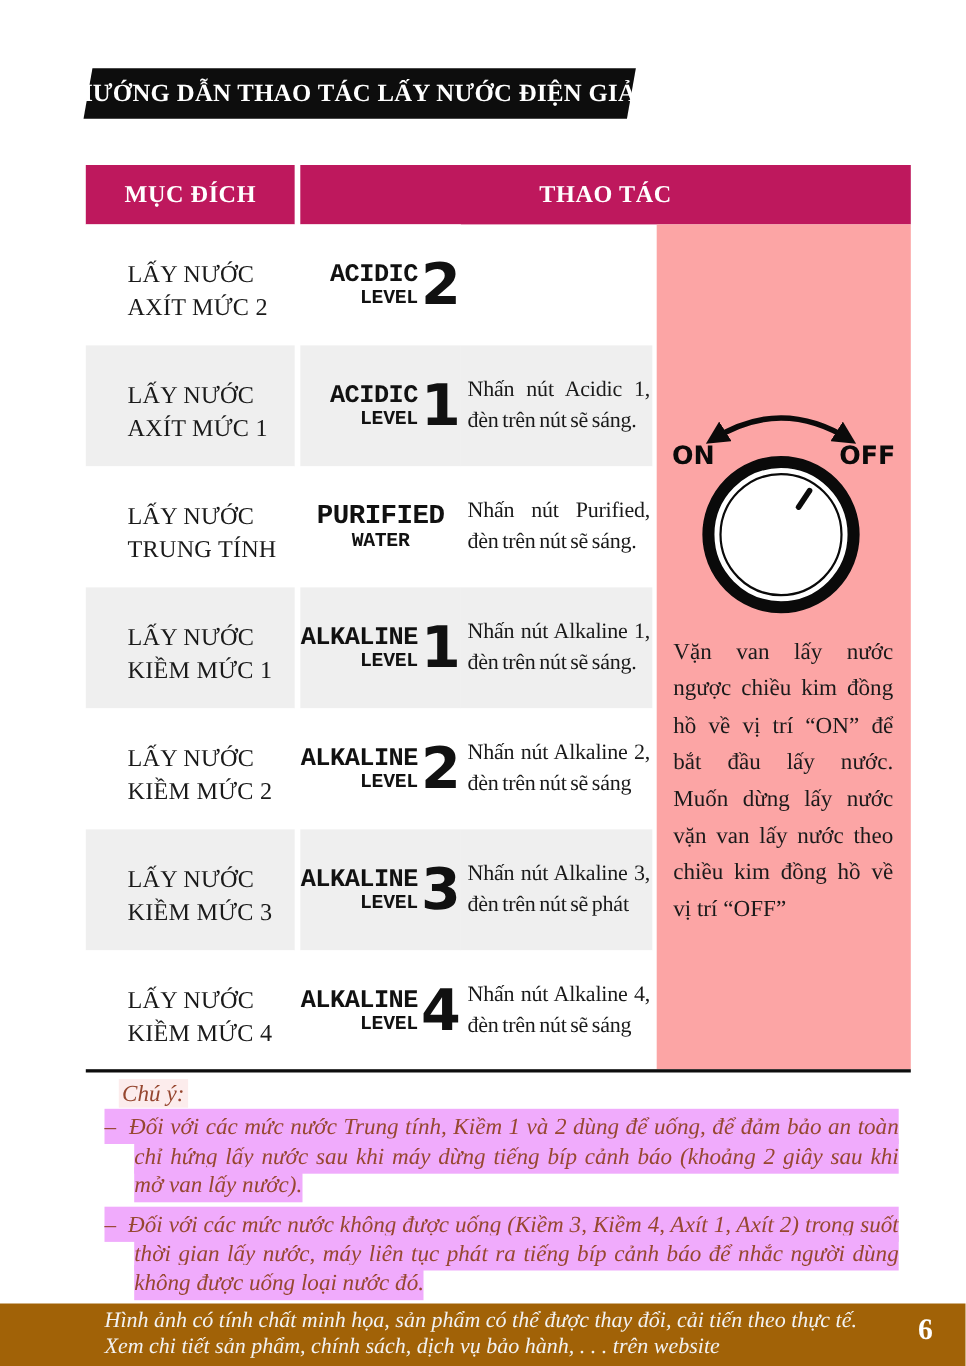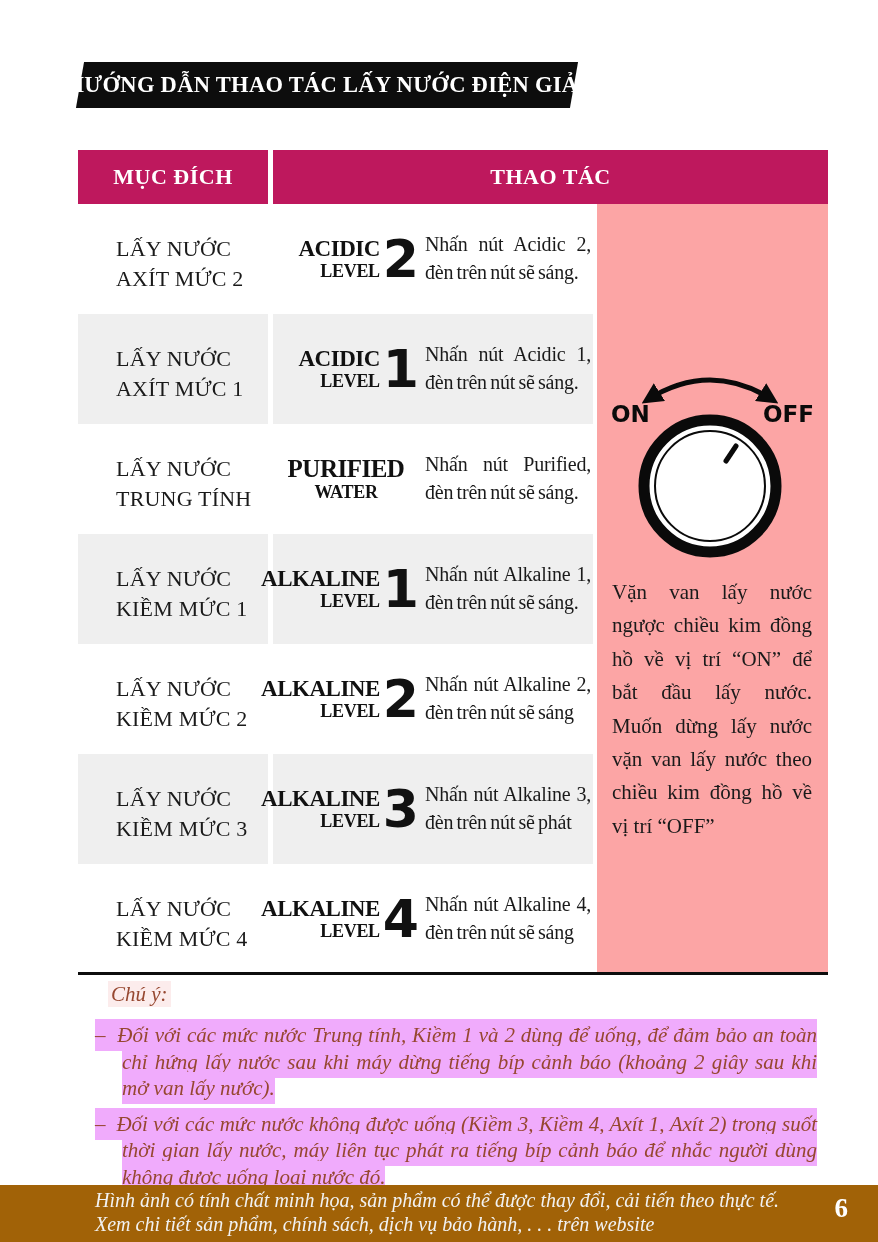--- a/index.html
+++ b/index.html
@@ -23,21 +23,21 @@
   
   .tbody{position:absolute;left:78px;top:204px;width:515px;}
   .row{display:flex;height:110px;}
   .row .cell{background:#ffffff;}
   .row:nth-child(even) .cell{background:#efefef;}
   .gap{width:5px;background:#ffffff;}
   .cell-purpose{width:190px;box-sizing:border-box;padding:30px 0 0 38px;
                 font-size:22px;line-height:30px;letter-spacing:.2px;}
   .cell-button{width:146px;box-sizing:border-box;display:flex;align-items:center;justify-content:flex-end;}
   .btn-stack{display:flex;flex-direction:column;align-items:flex-end;
-             font-family:Liberation Serif, serif;font-weight:bold;color:#111;line-height:1.05;}
+             font-family:Liberation Mono, monospace;font-weight:bold;color:#111;line-height:1.05;}
   .btn-line1{font-size:23px;letter-spacing:-0.5px;}
   .btn-line2{font-size:18px;letter-spacing:-0.3px;}
   .btn-num{font-family:"DejaVu Sans", sans-serif;font-weight:bold;font-size:52px;color:#111;
            line-height:1;margin-left:3px;}
   .row-centered .cell-button{justify-content:center;}
   .row-centered .btn-stack{align-items:center;}
   .row-centered .btn-line1{font-size:25px;}
   .cell-desc{flex:1;box-sizing:border-box;padding:26px 2px 0 6px;
              font-size:20px;line-height:28px;text-align:justify;word-spacing:-1.5px;letter-spacing:-0.2px;}
   .table-bottom-line{position:absolute;left:78px;top:972px;width:750px;height:3px;background:#0d0d0d;}
@@ -45,21 +45,21 @@
   
   .valve-panel{position:absolute;left:597px;top:204px;width:231px;height:768px;background:#fca5a5;}
   .knob-svg{position:absolute;left:0;top:164px;}
   .onoff{font-family:"DejaVu Sans", sans-serif;font-weight:bold;font-size:23px;fill:#0a0a0a;}
   .valve-text{position:absolute;left:15px;top:372px;width:200px;
               font-size:21px;line-height:33.4px;text-align:justify;color:#1a1a1a;}
 
   
   .notes{position:absolute;left:95px;top:980px;width:722px;
          font-style:italic;color:#964730;font-size:21px;}
-  .notes-heading{margin-left:13px;line-height:28px;margin-bottom:14px;}
+  .notes-heading{margin-left:13px;line-height:28px;margin-bottom:3px;}
   .notes-heading .hl{background:#fcecec;padding:1px 3px;}
   .note-item{padding-left:27px;text-indent:-27px;text-align:justify;
              line-height:26.5px;margin-bottom:9px;}
   .note-item .hl{background:#f0abfc;box-decoration-break:clone;-webkit-box-decoration-break:clone;padding:4px 0;}
 
   
   .footer{position:absolute;left:0;top:1185px;width:878px;height:66px;background:#a16207;color:#f2f2f2;}
   .footer-lines{position:absolute;left:95px;top:4px;font-style:italic;font-size:20px;line-height:23.5px;}
   .footer-pagenum{position:absolute;right:30px;top:8px;font-weight:bold;font-size:27px;color:#ffffff;}
 </style>
@@ -87,21 +87,20 @@
         <div>AXÍT MỨC 2</div>
       </div>
       <div class="gap"></div>
       <div class="cell cell-button">
         <div class="btn-stack">
           <div class="btn-line1">ACIDIC</div>
           <div class="btn-line2">LEVEL</div>
         </div>
         <div class="btn-num">2</div>
       </div>
-      <div class="cell cell-desc">Nhấn nút Acidic 2, đèn trên nút sẽ sáng.</div>
     </div>
 
     <div class="row">
       <div class="cell cell-purpose">
         <div>LẤY NƯỚC</div>
         <div>AXÍT MỨC 1</div>
       </div>
       <div class="gap"></div>
       <div class="cell cell-button">
         <div class="btn-stack">

